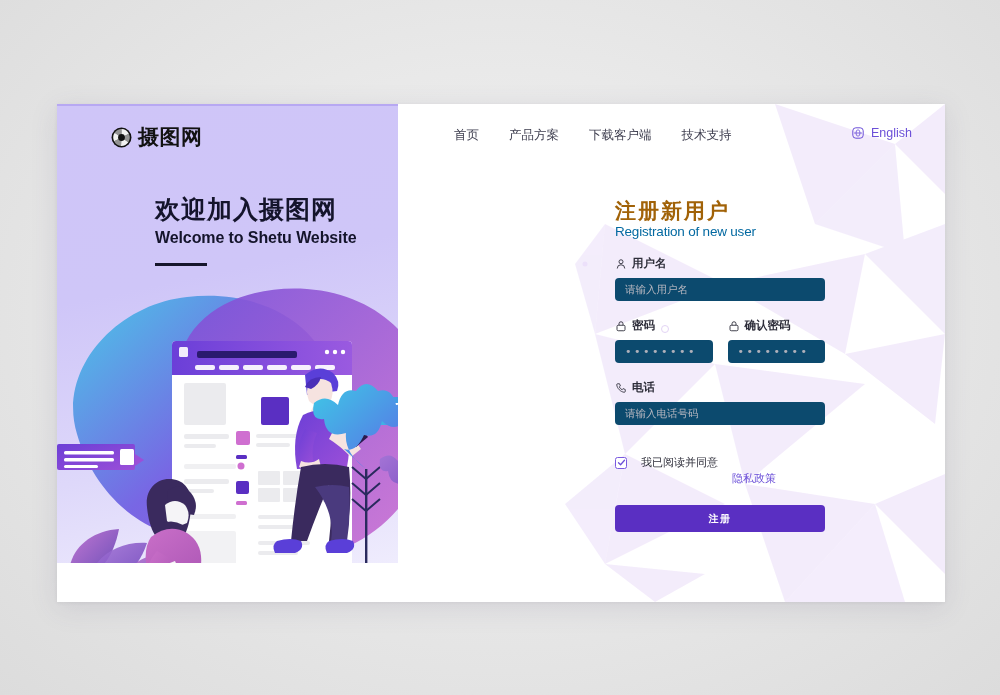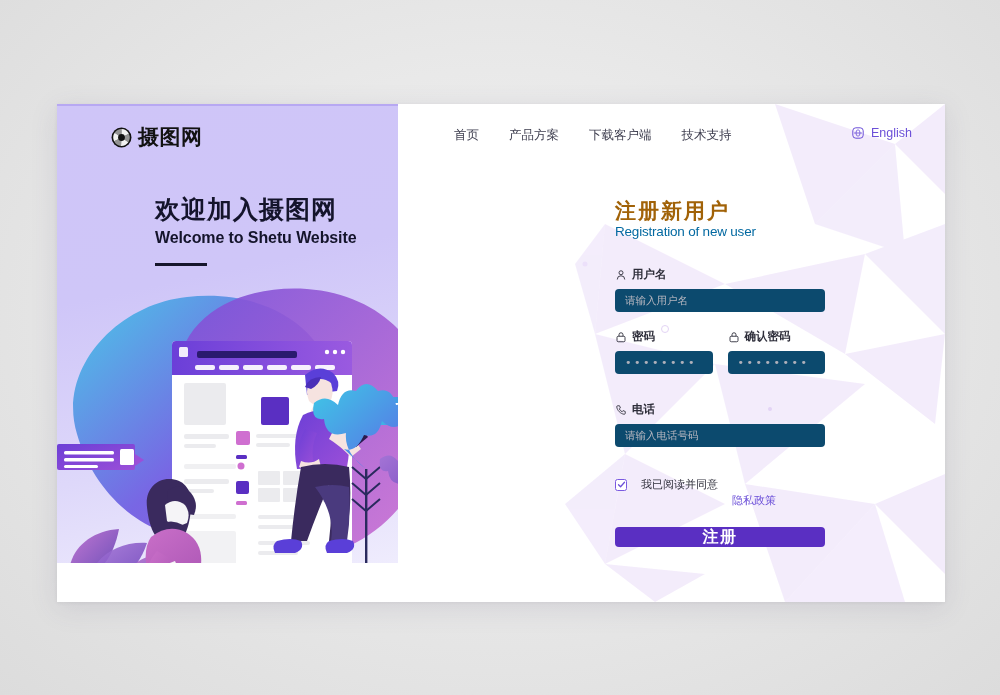--- a/index.html
+++ b/index.html
@@ -95,21 +95,21 @@
   #title-cn {
     font-size: 21px; font-weight: bold; color: #a16207;
     letter-spacing: 2px; line-height: 1.2;
     font-family: "DejaVu Sans", sans-serif;
   }
   #title-en {
     font-size: 13.5px; font-weight: normal; color: #0369a1;
     letter-spacing: -0.2px;
   }
 
-  .field-group { margin-top: 28px; }
+  .field-group { margin-top: 17px; }
   .field-label {
     display: flex; align-items: center; gap: 5px;
     font-size: 11.5px; color: #2e2e3a; font-weight: bold;
     margin-bottom: 7px;
     font-family: "DejaVu Sans", sans-serif;
   }
   .input-box {
     width: 100%; height: 23px;
     background: #0c4a6e; border: none; border-radius: 4px;
     padding: 0 10px;
@@ -131,23 +131,23 @@
     display: flex; align-items: center; justify-content: center;
     flex: none; cursor: pointer;
   }
   #agree-text { font-size: 11px; color: #2e2e3a; font-family: "DejaVu Sans", sans-serif; }
   #privacy-link {
     font-size: 11px; color: #6b4fd8; 
     cursor: pointer; font-family: "DejaVu Sans", sans-serif; margin-top: 32px;
   }
 
   #submit-btn {
-    margin-top: 19px; width: 100%; height: 20px;
+    margin-top: 19px; width: 100%; height: 27px;
     background: #5a2fc2; border-radius: 4px; border: none;
-    color: #fff; font-size: 16px; font-weight: bold;
+    color: #fff; font-size: 10px; font-weight: bold;
     letter-spacing: 1.5px; cursor: pointer;
     font-family: "DejaVu Sans", sans-serif;
     display: flex; align-items: center; justify-content: center;
   }
 </style>
 </head>
 <body>
 
 <div id="card">
 

